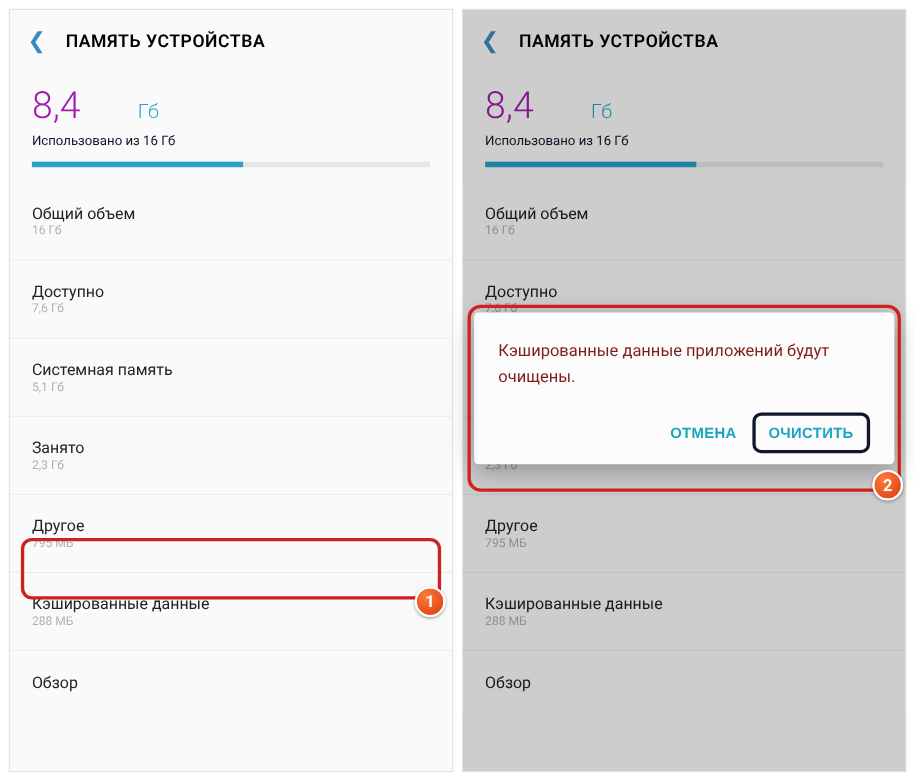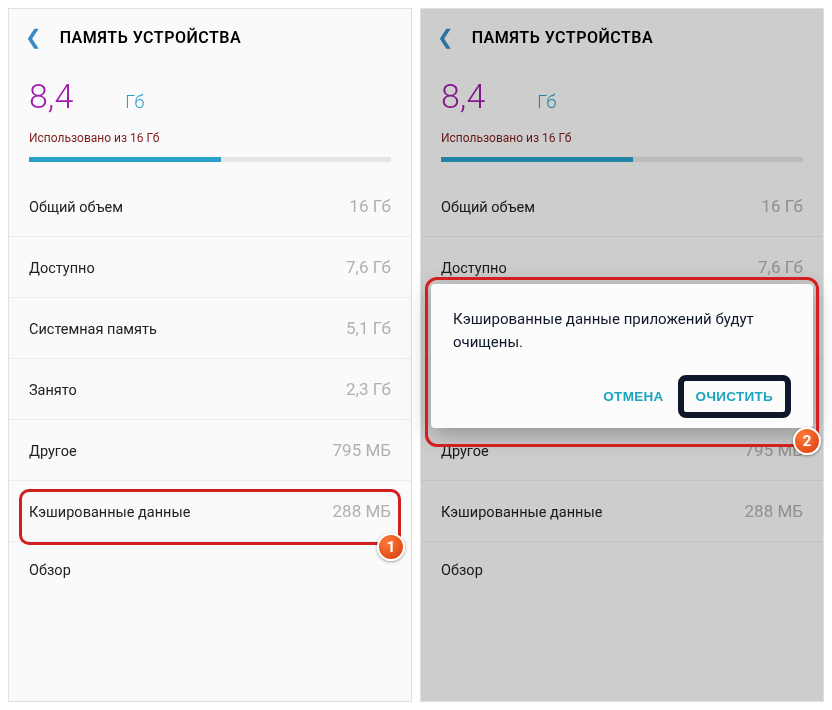--- a/index.html
+++ b/index.html
@@ -59,49 +59,50 @@
   line-height: 1;
 }
 .used-unit {
   font-size: 18px;
   font-weight: 300;
   color: #2aa1c8;
   margin-left: 48px;
 }
 .used-note {
   font-size: 12px;
-  color: #7f1d1d;
-  margin-top: 18px;
+  color: #0f172a;
+  margin-top: 8px;
 }
 .progress {
   width: 100%;
   height: 5px;
   background: #e6e6e6;
   margin-top: 12px;
   position: relative;
 }
 .progress-fill {
   position: absolute;
   left: 0; top: 0; bottom: 0;
   background: #2aa1c8;
 }
 .row {
   display: flex;
-  align-items: flex-end;
+  align-items: flex-start;
   justify-content: space-between;
   padding: 20px 20px;
   border-bottom: 1px solid #ececec;
   background: #fafafa;
+  flex-direction: column;
 }
 .row-label {
   font-size: 14.5px;
   color: #222;
 }
 .row-val {
-  font-size: 17px;
+  font-size: 11px;
   color: #b0b0b0;
 }
 .row.no-border { border-bottom: none; }
 
 .highlight-cached {
   position: absolute;
   border: 3px solid #d02020;
   border-radius: 10px;
   z-index: 5;
   pointer-events: none;
@@ -132,41 +133,41 @@
   z-index: 4;
 }
 .dialog {
   background: #fcfcfc;
   border-radius: 4px;
   box-shadow: 0 6px 24px rgba(0,0,0,0.3);
   padding: 24px 22px 10px;
 }
 .dialog-text {
   font-size: 15px;
-  color: #0f172a;
+  color: #7f1d1d;
   line-height: 1.5;
 }
 .dialog-actions {
   display: flex;
   justify-content: flex-end;
   gap: 2px;
   margin-top: 22px;
   align-items: center;
 }
 .dlg-btn {
   padding: 8px 12px;
   font-size: 13.5px;
   font-weight: 700;
   color: #1aa5be;
   background: none;
   border: none;
   letter-spacing: 0.3px;
 }
 .dlg-btn.primary-box {
-  border: 6px solid #0f172a;
+  border: 3px solid #0f172a;
   border-radius: 8px;
 }
 .dlg-outline {
   position: absolute;
   border: 3px solid #d02020;
   border-radius: 12px;
   z-index: 5;
   pointer-events: none;
 }
 </style>

